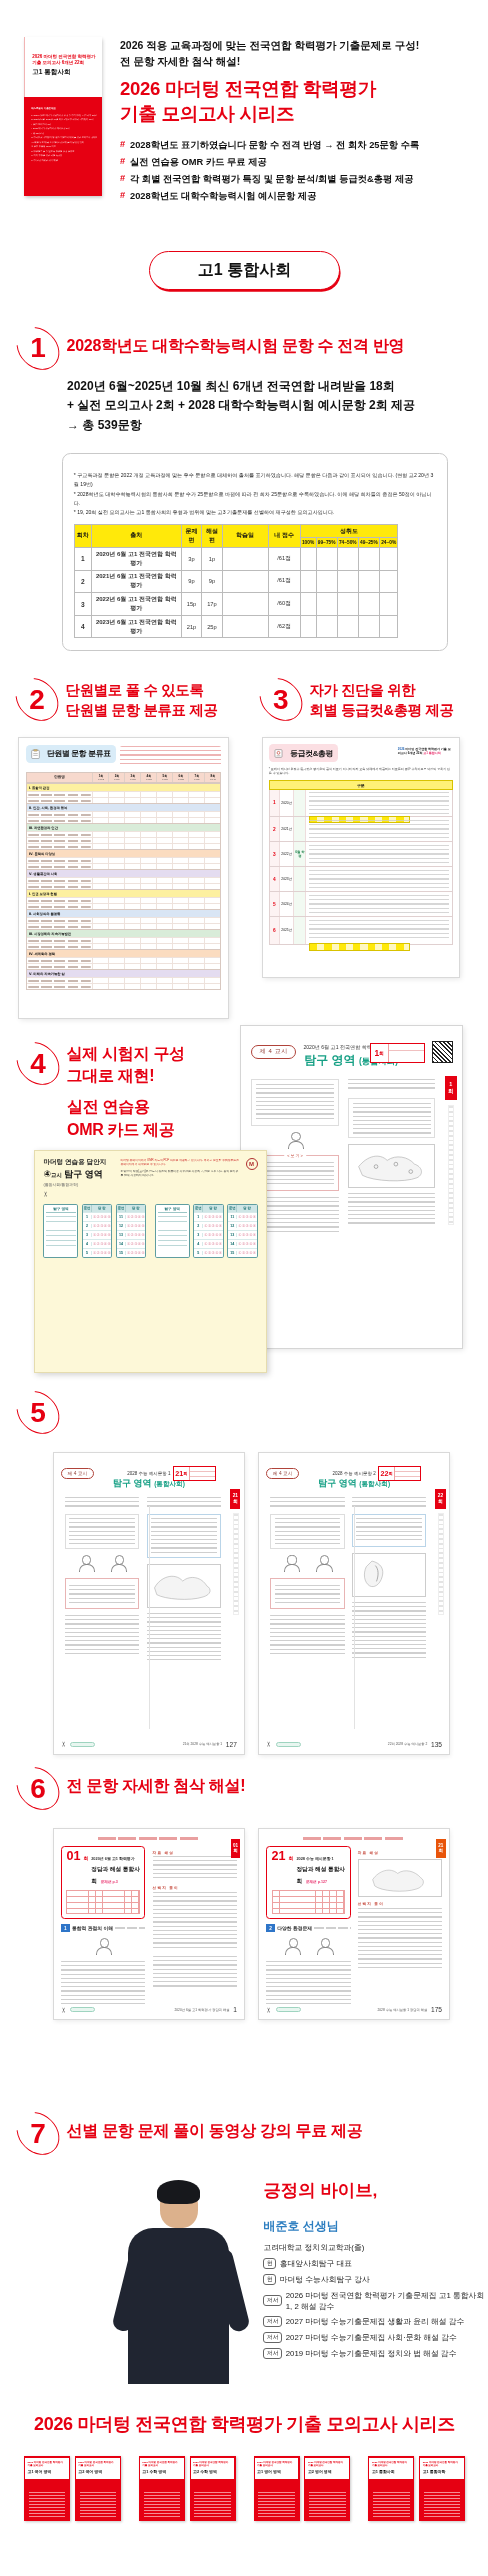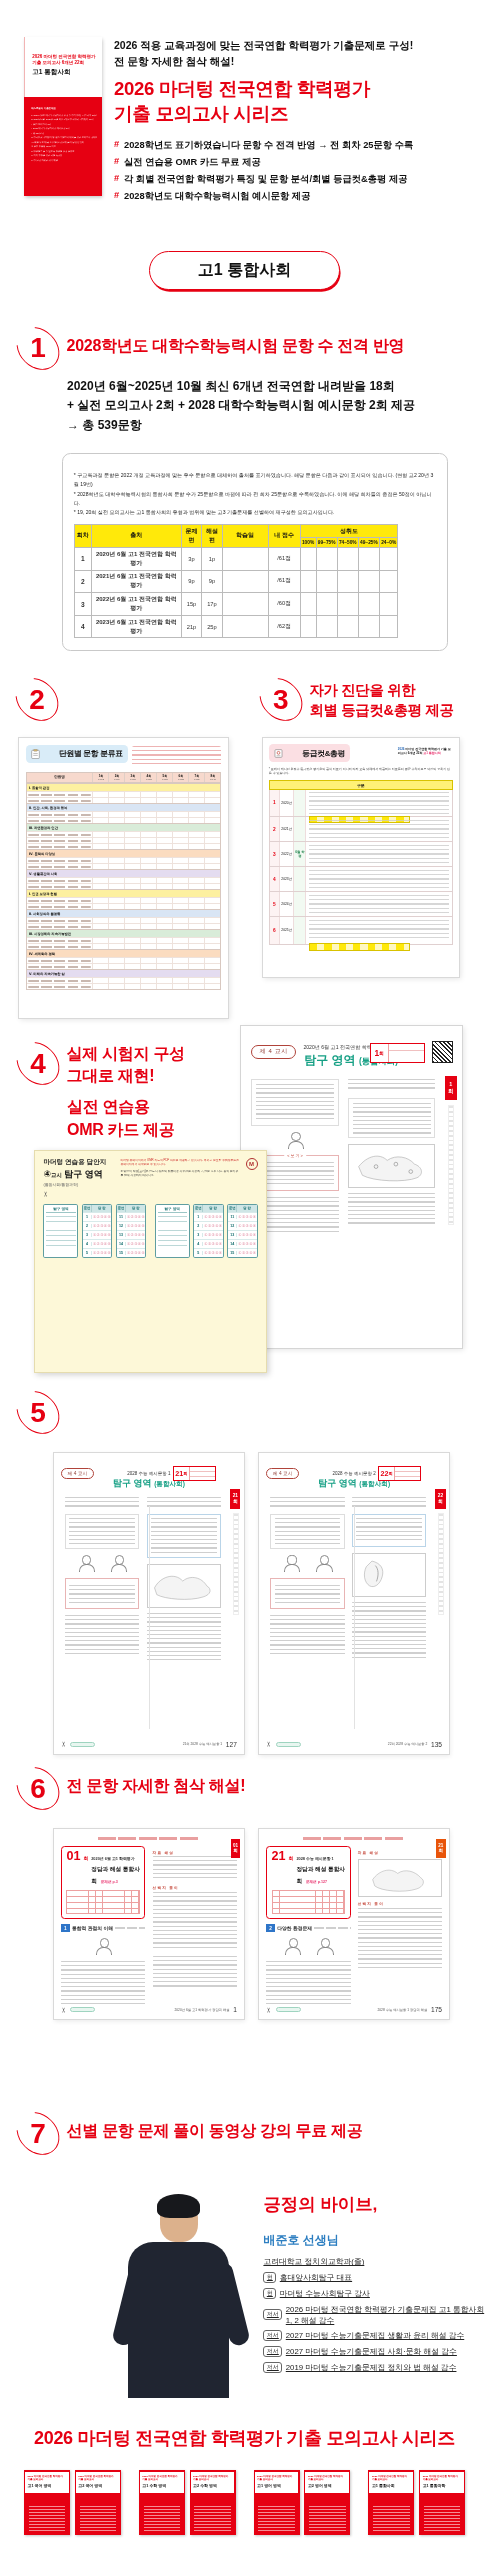--- a/index.html
+++ b/index.html
@@ -1,21 +1,21 @@
 <!DOCTYPE html>
 <html style="font-size:9.6px"><head>
 <meta charset="utf-8">
 <style>
   * { margin:0; padding:0; box-sizing:border-box; }
   body { width:489px; background:#fff; color:#111;
          font-family:"Liberation Sans","DejaVu Sans",sans-serif; }
   .page { width:489px; background:#fff; position:relative; overflow:hidden; padding-bottom:8.4px; }
 
   
-  .hero { display:flex; padding:37px 18px 0 24px; gap:12px; }
+  .hero { display:flex; padding:37px 18px 0 24px; gap:18px; }
   .book-cover { width:78px; height:159px; background:#e60012; flex:none;
                 box-shadow:1.2px 1.8px 3.6px rgba(0,0,0,.25); position:relative; }
   .bc-top { background:#fff; height:60px; padding:17px 4.8px 0 7.2px; border-left:0.6px solid #f2b4b4; }
   .bc-series { color:#e60012; font-size:4.5px; font-weight:bold; line-height:1.4; }
   .bc-subject { font-size:6.6px; font-weight:bold; color:#111; margin-top:1.8px; }
   .bc-body { padding:9.6px 5.4px 0 7.2px; }
   .bc-ft { color:#fff; font-size:2.4px; font-weight:bold; margin-bottom:3px; opacity:.95; }
   .bc-li { color:#fff; font-size:2.2px; line-height:2.05; opacity:.92; white-space:nowrap; overflow:hidden; }
   .hero-right { flex:1; padding-top:1.2px; }
   .tagline { font-size:10.5px; font-weight:bold; line-height:1.5; color:#111; }
@@ -66,21 +66,21 @@
   .toc-table td { height:16px; color:#333; }
 
   
   .two-col { display:flex; margin-top:25px; padding:0 18px; gap:10.8px; }
   .col-a { width:233px; } .col-b { flex:1; }
   .pv { background:#fff; border:0.6px solid #d9d9d9; box-shadow:1.8px 2.4px 5.4px rgba(0,0,0,.10);
         margin-top:13.2px; position:relative; }
   .pv-unit { width:211px; height:282px; padding:7.2px 6.6px; }
   .pv-gc { width:198px; height:241px; padding:6.6px 6px; }
   .pv-head { display:flex; gap:4.2px; align-items:flex-start; }
-  .pv-bar { display:flex; align-items:center; gap:19px; border-radius:4.2px; padding:3.6px 5.4px; flex:none; }
+  .pv-bar { display:flex; align-items:center; gap:7px; border-radius:4.2px; padding:3.6px 5.4px; flex:none; }
   .pv-bar.blue { background:#d9ecf8; } .pv-bar.pink { background:#fbdfe3; }
   .pv-bar .t { font-size:7.8px; font-weight:800; letter-spacing:-0.3px; }
   .pv-note { flex:1; height:20.4px; border-radius:1.8px;
              background:repeating-linear-gradient(180deg,#e9a0a0 0 1.2px,transparent 1.2px 4.2px);
              margin-top:1.2px; opacity:.8; }
   .gc-right { font-size:3px; font-weight:bold; width:55px; line-height:1.5; margin-left:auto; padding-top:2.4px; }
 
   
   .ut { margin-top:5.4px; border:0.6px solid #d8c8c0; }
   .ut-h { display:flex; background:#f7d9cd; border-bottom:0.6px solid #d8c8c0; }
@@ -232,39 +232,39 @@
              display:flex; align-items:center; justify-content:center; flex:none; }
   .chip-t { font-size:4.8px; font-weight:bold; color:#222; }
   .chip-x { flex:1; height:2.4px; background:repeating-linear-gradient(90deg,#cfcfcf 0 9.6px,transparent 9.6px 12px); }
   .h-red { font-size:3.6px; color:#c0392b; font-weight:bold; letter-spacing:1.2px; margin:4.8px 0 1.8px; }
   .tab6 { position:absolute; right:3.6px; top:9.6px; width:9.6px; height:19px; background:#e60012; color:#fff;
           font-size:4.5px; font-weight:bold; display:flex; flex-direction:column; align-items:center;
           justify-content:center; line-height:1.15; }
 
   
   .s7 { margin-top:90px; }
-  .s7-body { display:flex; margin-top:33px; }
+  .s7-body { display:flex; margin-top:19px; }
   .photo { width:123px; height:207px; margin-left:120px; flex:none; position:relative; }
   .p-head { position:absolute; top:8.4px; left:40px; width:38px; height:44px; background:#dcb18c;
             border-radius:46% 46% 40% 40%; }
   .p-hair { position:absolute; top:3.6px; left:37px; width:43px; height:24px; background:#17181c;
             border-radius:50% 50% 30% 30%; }
   .p-body { position:absolute; top:52px; left:8.4px; width:101px; height:156px; background:#202531;
             border-radius:25px 25px 0 0; }
   .p-arm-l { position:absolute; top:72px; left:1.2px; width:20.4px; height:84px; background:#202531;
              border-radius:9.6px; transform:rotate(14deg); }
   .p-arm-r { position:absolute; top:72px; right:1.2px; width:20.4px; height:84px; background:#202531;
              border-radius:9.6px; transform:rotate(-14deg); }
   .s7-text { margin-left:20.4px; padding-top:2.4px; }
   .slogan1 { color:#e60012; font-size:17.4px; font-weight:800; }
   .slogan2 { color:#111; font-size:17.4px; font-weight:800; margin-top:4.8px; }
   .slogan2 .red { color:#e60012; }
   .t-name { color:#2e7fc1; font-size:12px; font-weight:800; margin-top:15.6px; }
   .profile { margin-top:7.2px; }
-  .p-line { font-size:7.8px; color:#222; margin-top:4.8px; display:flex; align-items:center; gap:3.6px;text-decoration:underline; }
+  .p-line { font-size:7.8px; color:#222; margin-top:4.8px; display:flex; align-items:center; gap:3.6px; }
   .p-badge { border:0.6px solid #666; border-radius:3px; font-size:6px; padding:0 2.4px; color:#333; flex:none; }
 
   
   .series { margin-top:29px; text-align:center; }
   .series-title { font-size:18px; font-weight:800; color:#e60012; letter-spacing:-0.3px; }
   .groups { display:flex; justify-content:center; margin-top:20.4px; }
   .grp { display:flex; flex-direction:column; align-items:center; margin:0 9px; }
   .grp-books { display:flex; gap:4.8px; }
   .mini { width:46px; height:65px; background:#e60012; box-shadow:0.6px 1.2px 2.4px rgba(0,0,0,.22); text-align:left; }
   .mini-top { background:#fff; height:21.6px; margin:1.2px 1.2px 0; padding:3px 2.4px 0; }
@@ -429,20 +429,24 @@
     </tbody>
       </table>
   </div>
 
   <div class="two-col">
     <div class="col-a">
       <div class="sec-head" style="padding-left:0">
         <span class="ring">
             <span class="n">2</span>
           </span>
+        <div class="sec-title two-line">
+          <div>단원별로 풀 수 있도록</div>
+          <div>단원별 문항 분류표 제공</div>
+        </div>
       </div>
       <div class="pv pv-unit">
         <div class="pv-head">
           <div class="pv-bar blue">
             <svg width="9" height="10.2" viewBox="0 0 14 16">
               <rect x="1" y="2" width="12" height="13" rx="1.5" fill="#fff" stroke="#888"></rect>
               <rect x="4" y="0.5" width="6" height="3" rx="1" fill="#d8b56a" stroke="#888" stroke-width=".6"></rect>
               <line x1="3.5" y1="7" x2="10.5" y2="7" stroke="#999"></line>
               <line x1="3.5" y1="10" x2="10.5" y2="10" stroke="#999"></line>
             </svg>

